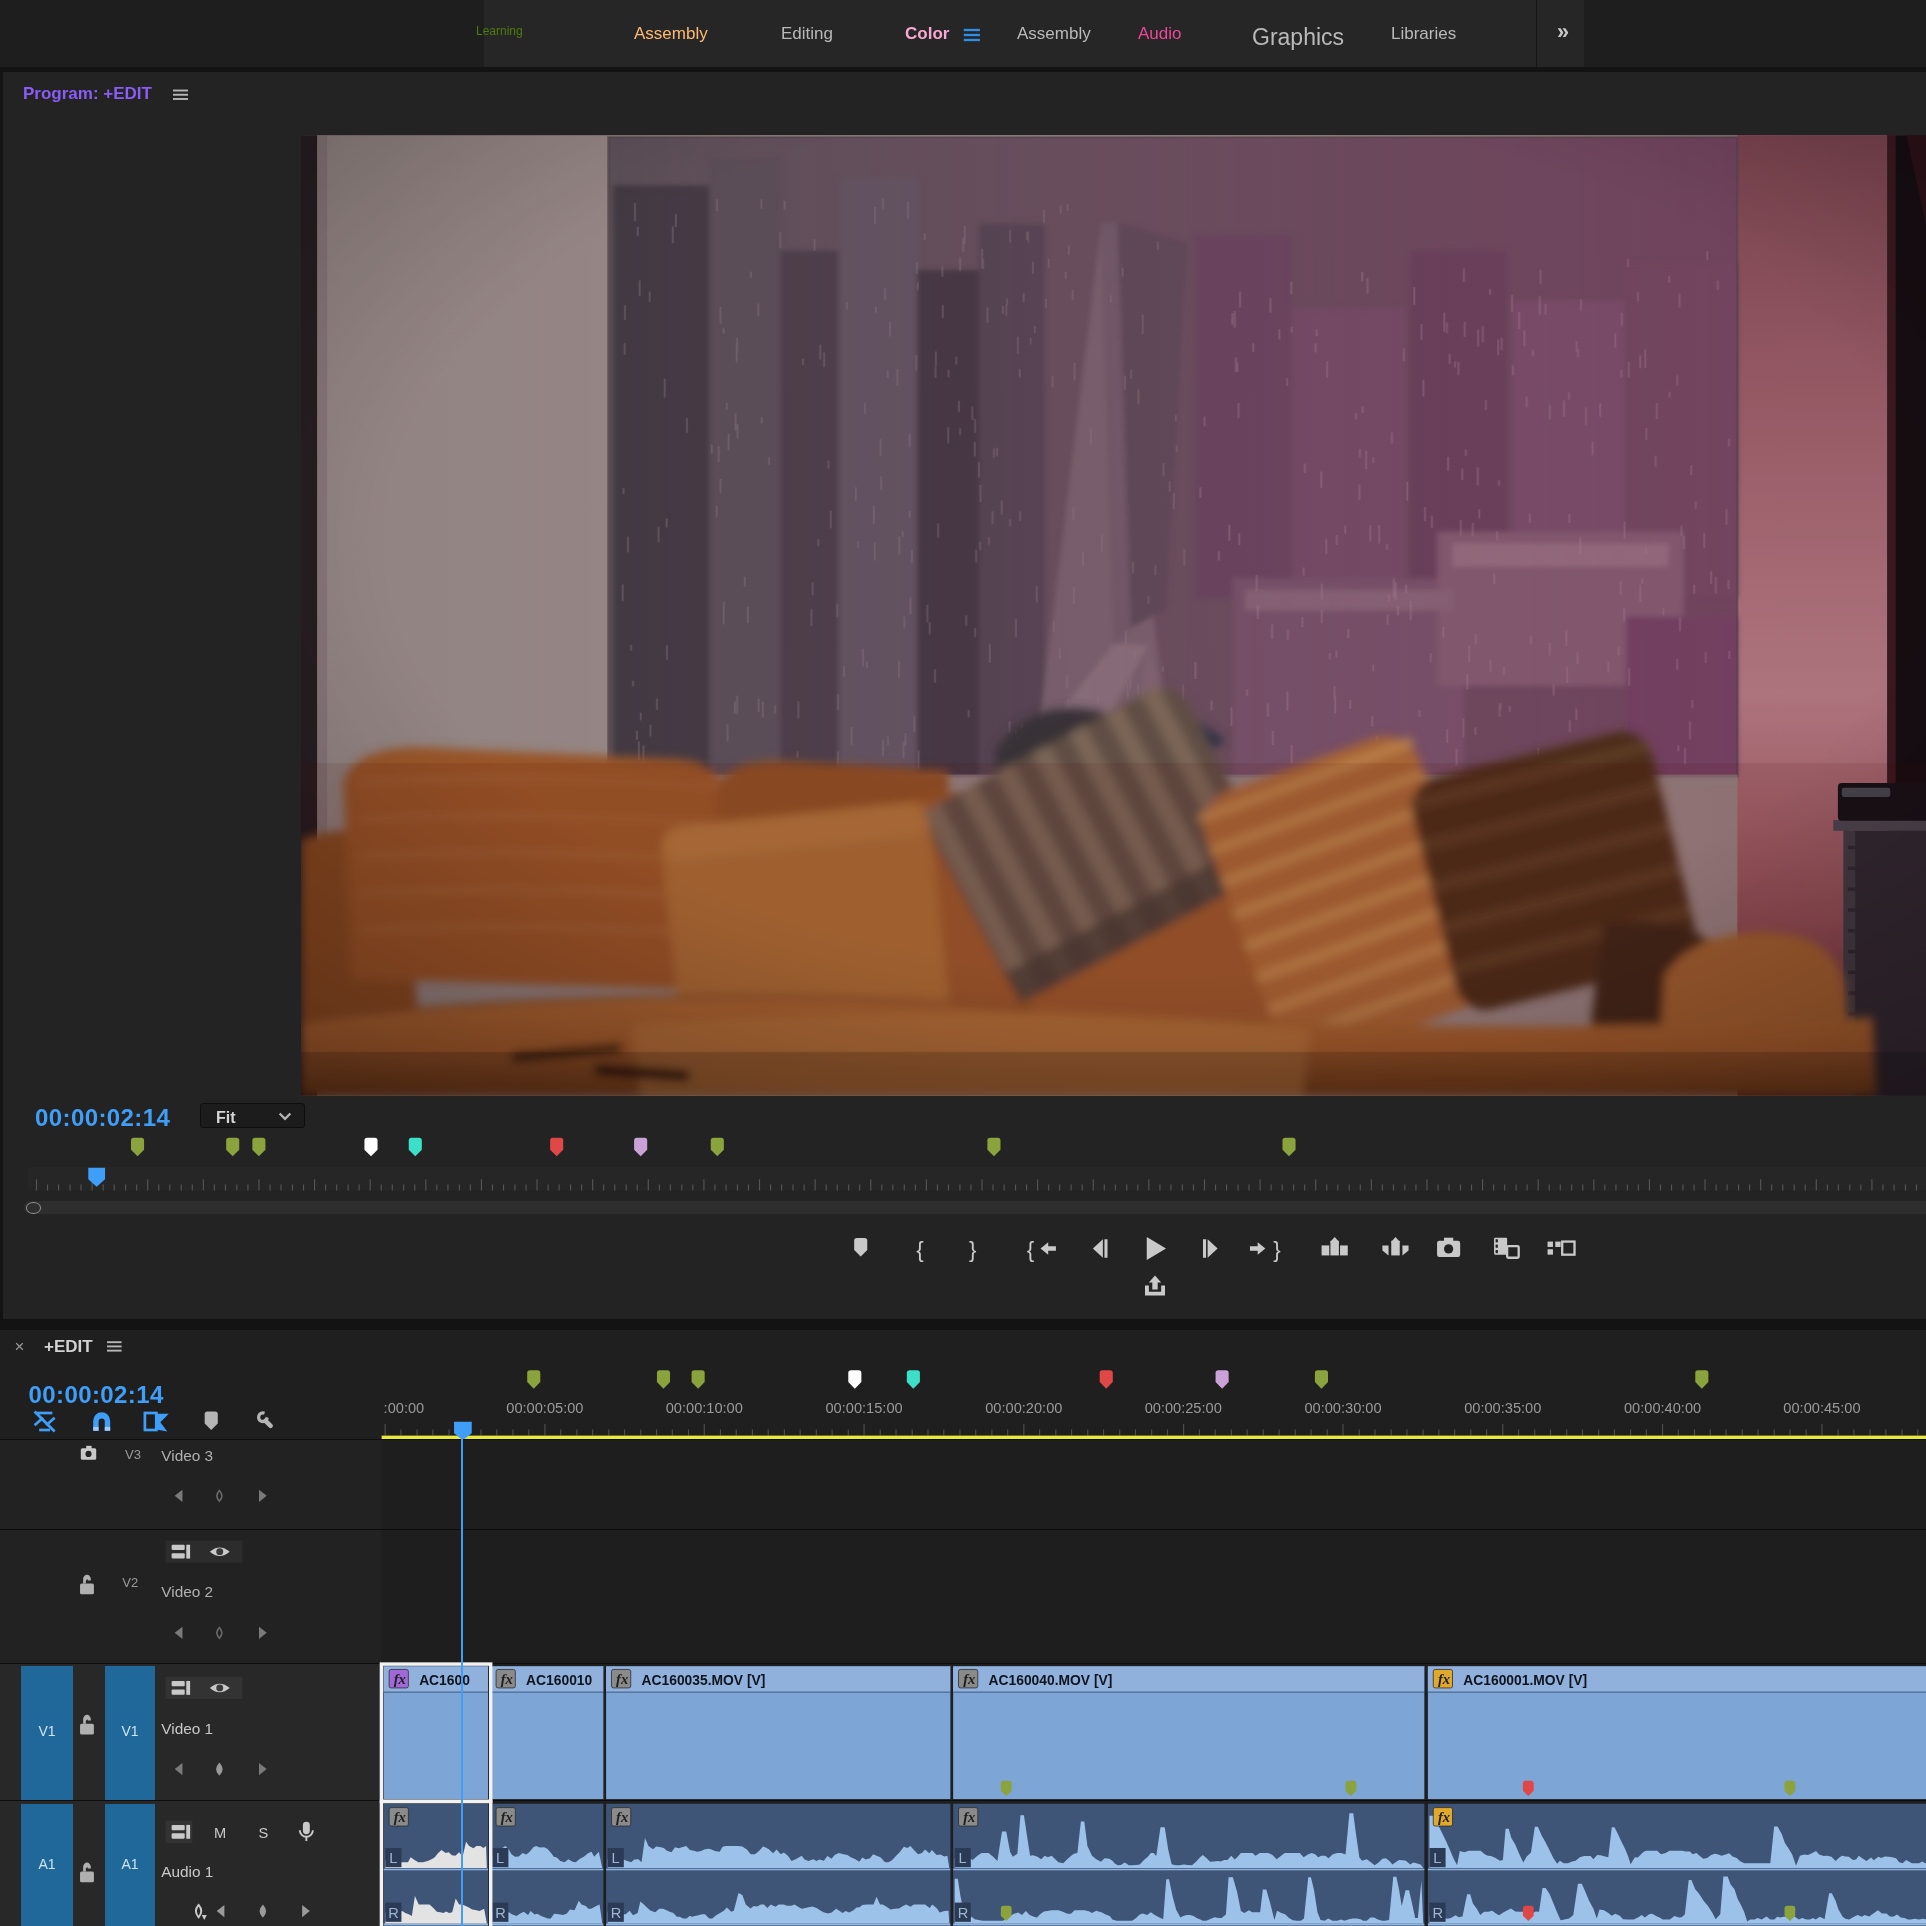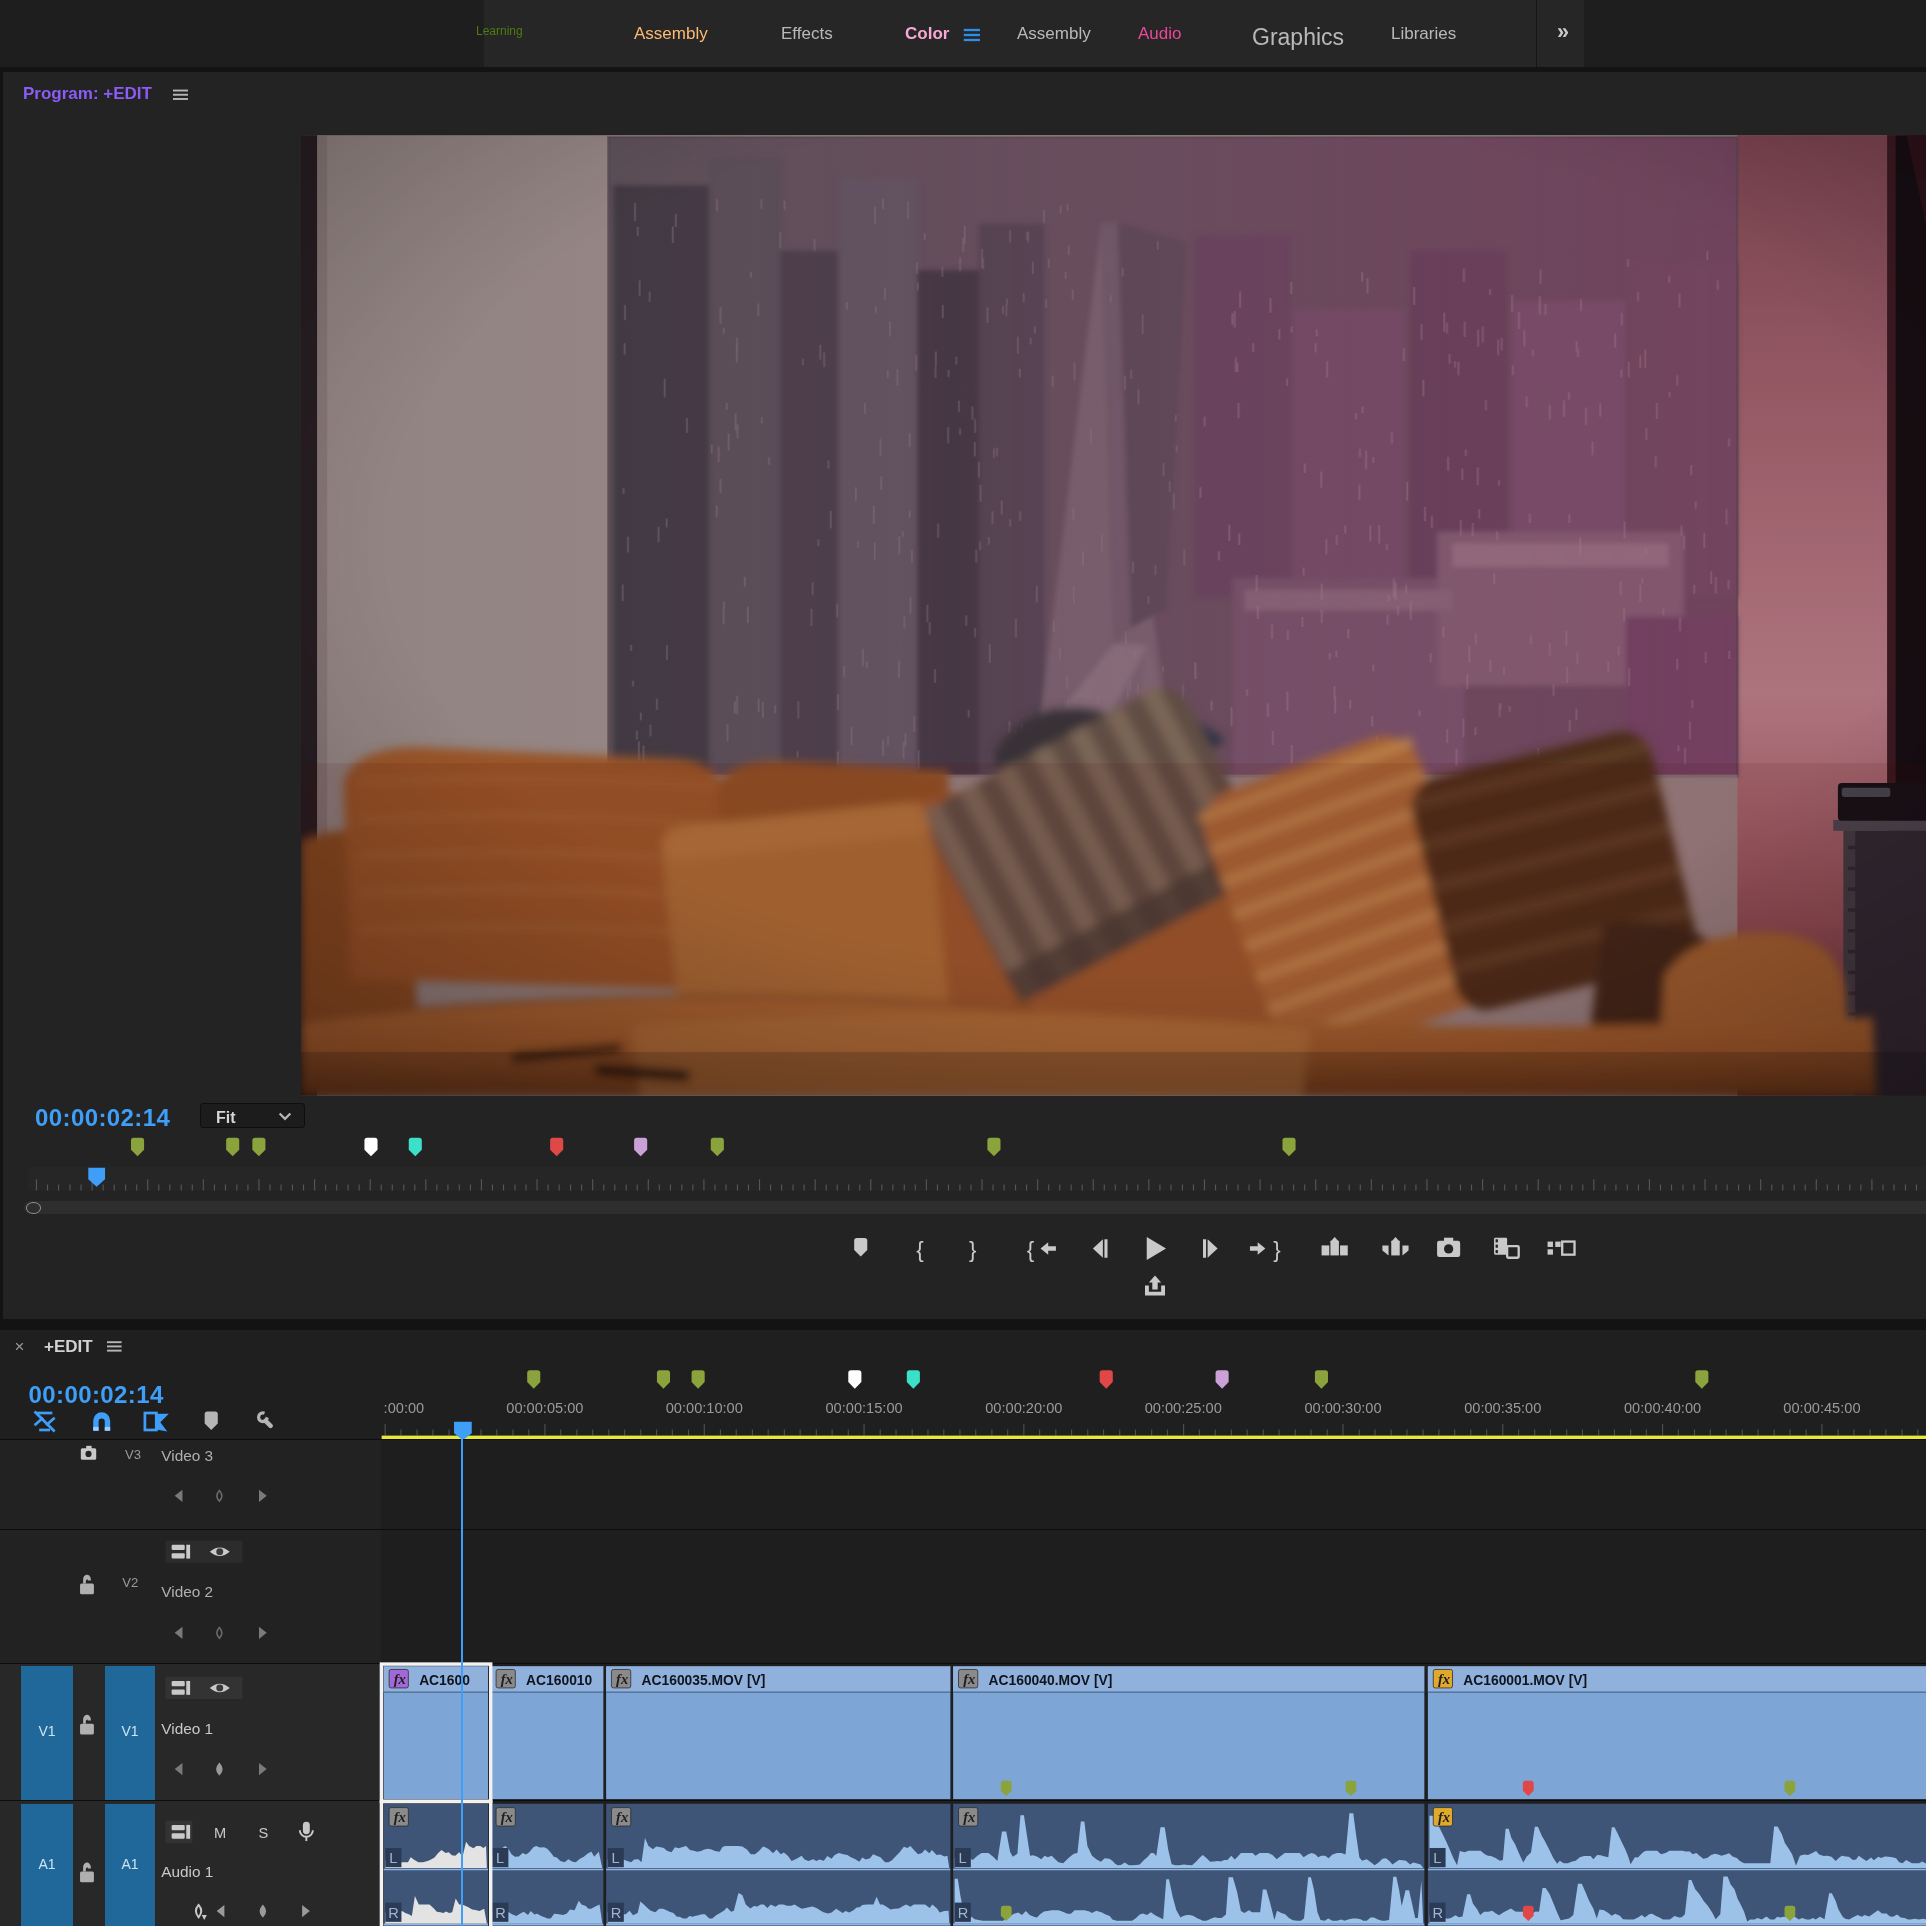--- a/index.html
+++ b/index.html
@@ -3,21 +3,21 @@
 *{margin:0;padding:0;box-sizing:border-box}
 html,body{width:3080px;height:2212px;background:#131313;overflow:hidden;font-family:"Liberation Sans",sans-serif;-webkit-font-smoothing:antialiased}
 .abs{position:absolute}
 .panel{position:absolute;background:#232323}
 svg{display:block}
 </style></head><body>
 <div class="abs" style="left:0;top:0;width:3080px;height:67px;background:#1e1e1e"></div>
 <div class="abs" style="left:484px;top:0;width:1100px;height:67px;background:#262626"></div>
 <div class="abs" style="left:476px;top:24px;font-size:12px;color:#4d7c0f">Learning</div>
 <div class="abs" style="left:634px;top:24px;font-size:17px;color:#fdba74">Assembly</div>
-<div class="abs" style="left:781px;top:24px;font-size:17px;color:#b9b9b9">Effects</div>
+<div class="abs" style="left:781px;top:24px;font-size:17px;color:#b9b9b9">Editing</div>
 <div class="abs" style="left:905px;top:24px;font-size:17px;color:#f9a8d4;font-weight:bold">Color</div>
 <div class="abs" style="left:963px;top:28px;width:17.7px;height:14px">
     <svg width="17.7" height="14" viewBox="0 0 46 36">
       <g stroke="#2f8fe8" stroke-width="6">
         <line x1="2" y1="5" x2="44" y2="5"></line>
         <line x1="2" y1="18" x2="44" y2="18"></line>
         <line x1="2" y1="31" x2="44" y2="31"></line>
       </g>
     </svg>
   </div>

